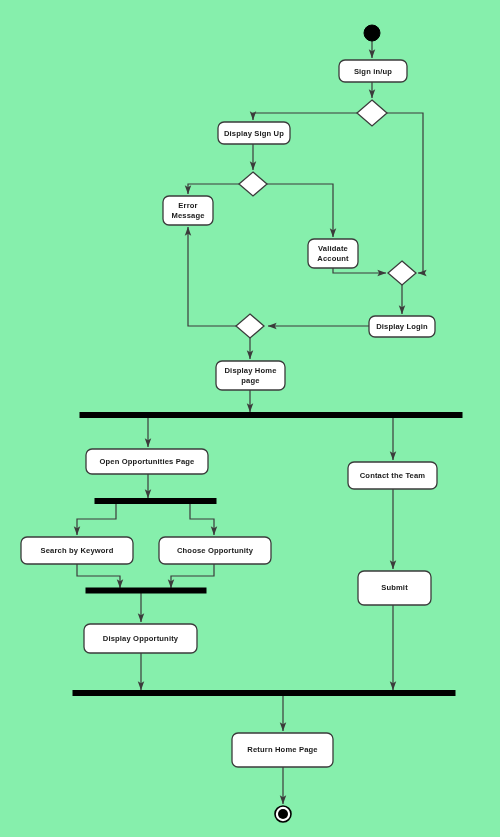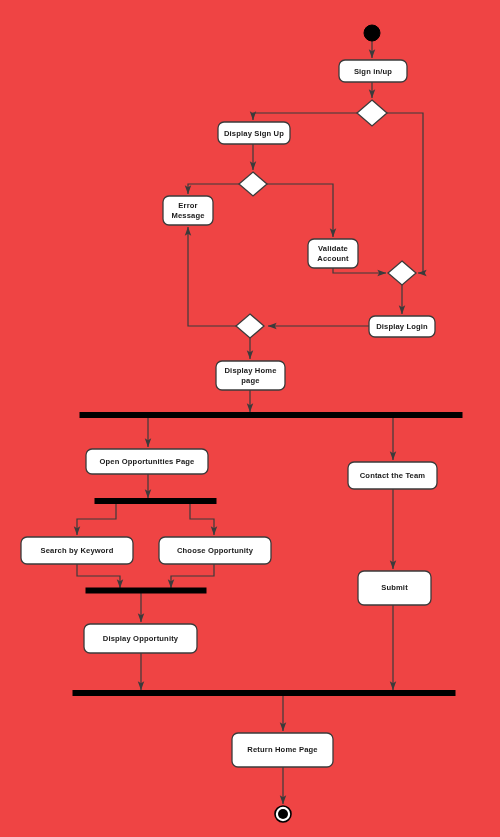--- a/index.html
+++ b/index.html
@@ -10,21 +10,21 @@
   body {
     width: 500px;
     height: 837px;
     font-family: "Liberation Sans", sans-serif;
     overflow: hidden;
   }
   #diagram-root {
     position: relative;
     width: 500px;
     height: 837px;
-    background: #ef4444;
+    background: #86efac;
   }
   svg.diagram {
     display: block;
     width: 500px;
     height: 837px;
   }
   .node-rect {
     fill: #ffffff;
     stroke: #3b3b3b;
     stroke-width: 1.3;

